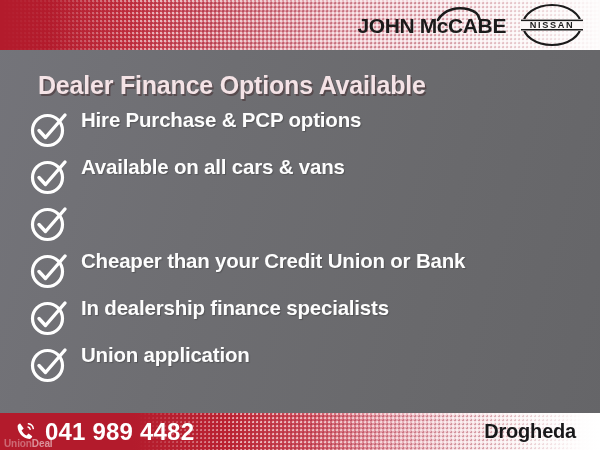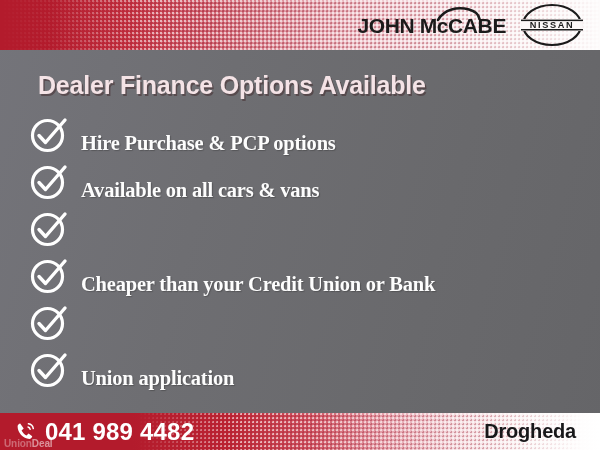--- a/index.html
+++ b/index.html
@@ -67,21 +67,21 @@
   .body-area { position:absolute; top:50px; left:0; width:492px; height:358px; }
 
   .headline {
     position:absolute; left:38px; top:21px;
     font-size:25px; font-weight:bold; letter-spacing:-0.2px;
     color:#f4e3e6; white-space:nowrap;
     text-shadow:1.5px 1.5px 0 rgba(60,30,34,.45);
   }
 
   .list { position:absolute; left:28px; top:58px; width:560px; }
-  .row { display:flex; align-items:flex-end; height:47px;font-family:Liberation Serif, serif; }
+  .row { display:flex; align-items:flex-start; height:47px; }
   .check-icon { flex:0 0 auto; width:42px; height:42px; margin-right:11px; }
   .row-label {
     font-size:20.5px; font-weight:bold; color:#fdfdfd;
     letter-spacing:-0.2px; white-space:nowrap;
     text-shadow:1px 1px 1px rgba(40,40,40,.35);
   }
 
   
   .footer {
     position:absolute; left:0; top:413px;
@@ -196,20 +196,21 @@
           <path d="M11 22.5 L17.5 29.5 L37 7" fill="none" stroke="#ffffff" stroke-width="3.4" stroke-linecap="round" stroke-linejoin="round"></path>
         </svg>
         <span class="row-label">Cheaper than your Credit Union or Bank</span>
       </div>
 
       <div class="row">
         <svg class="check-icon" viewBox="0 0 42 42">
           <circle cx="19.5" cy="22.5" r="15" fill="none" stroke="#ffffff" stroke-width="3.2"></circle>
           <path d="M11 22.5 L17.5 29.5 L37 7" fill="none" stroke="#ffffff" stroke-width="3.4" stroke-linecap="round" stroke-linejoin="round"></path>
         </svg>
+        <span class="row-label">In dealership finance specialists</span>
       </div>
 
       <div class="row">
         <svg class="check-icon" viewBox="0 0 42 42">
           <circle cx="19.5" cy="22.5" r="15" fill="none" stroke="#ffffff" stroke-width="3.2"></circle>
           <path d="M11 22.5 L17.5 29.5 L37 7" fill="none" stroke="#ffffff" stroke-width="3.4" stroke-linecap="round" stroke-linejoin="round"></path>
         </svg>
         <span class="row-label">Union application</span>
       </div>
 

